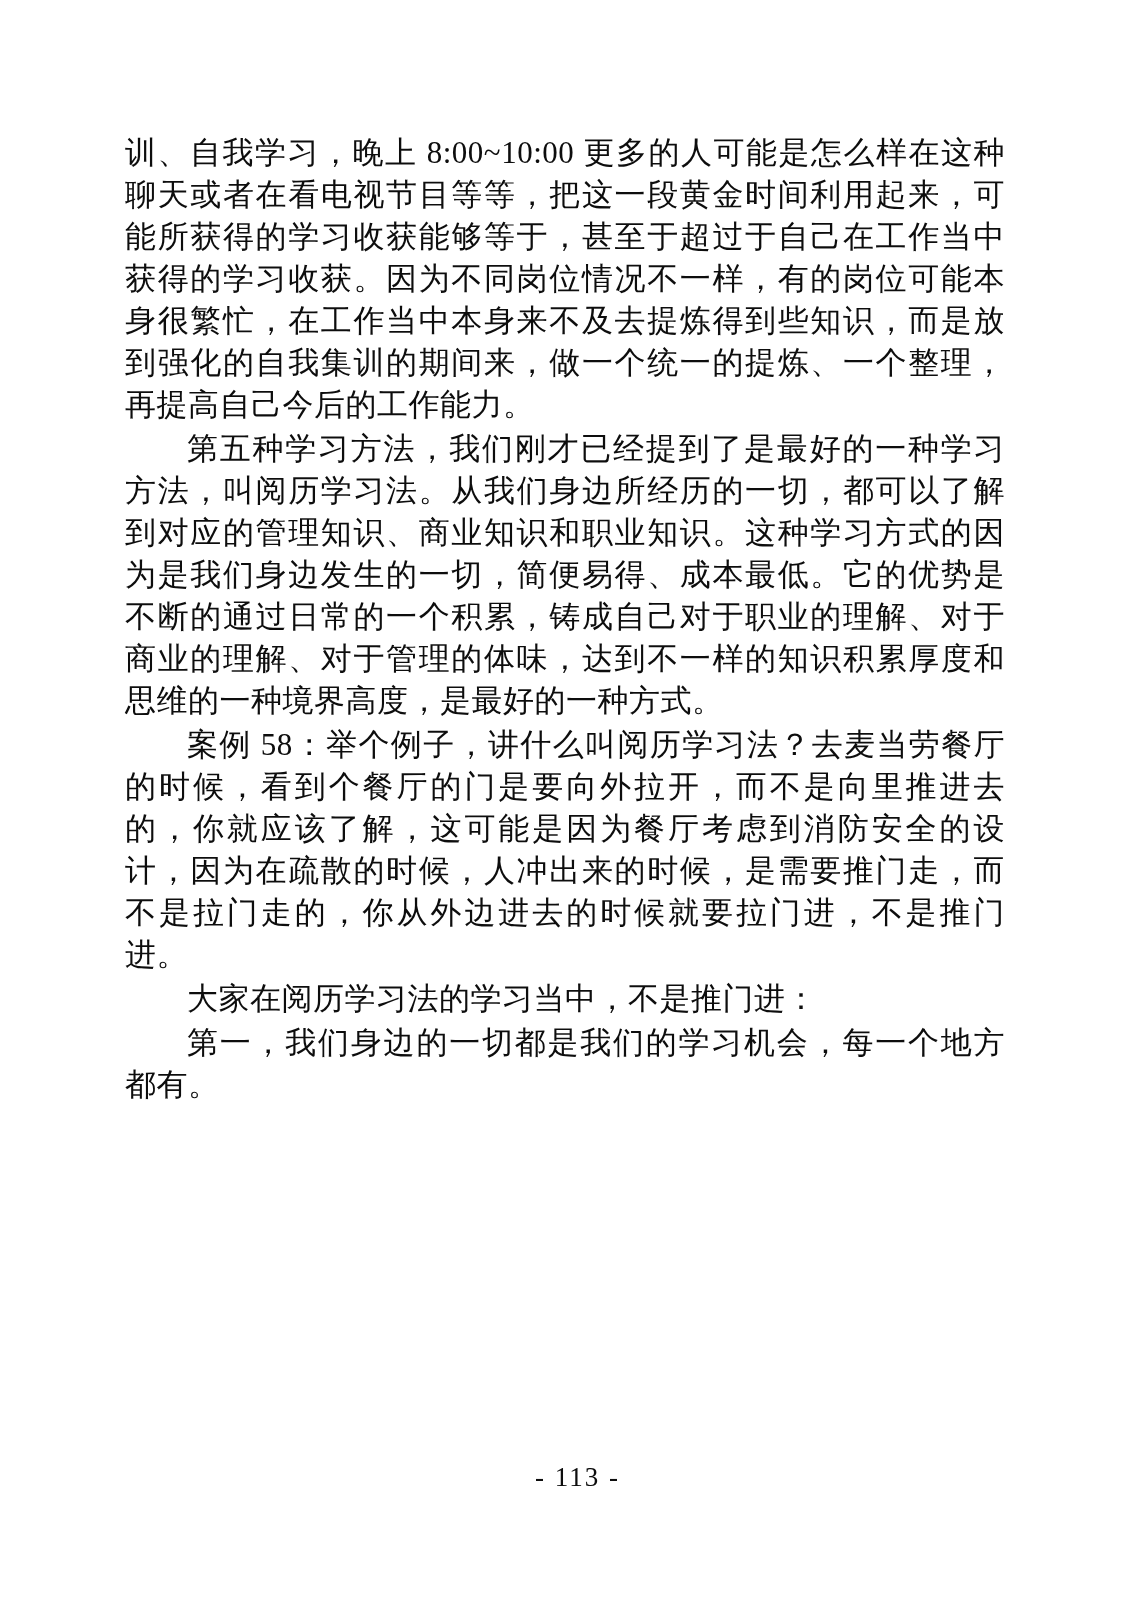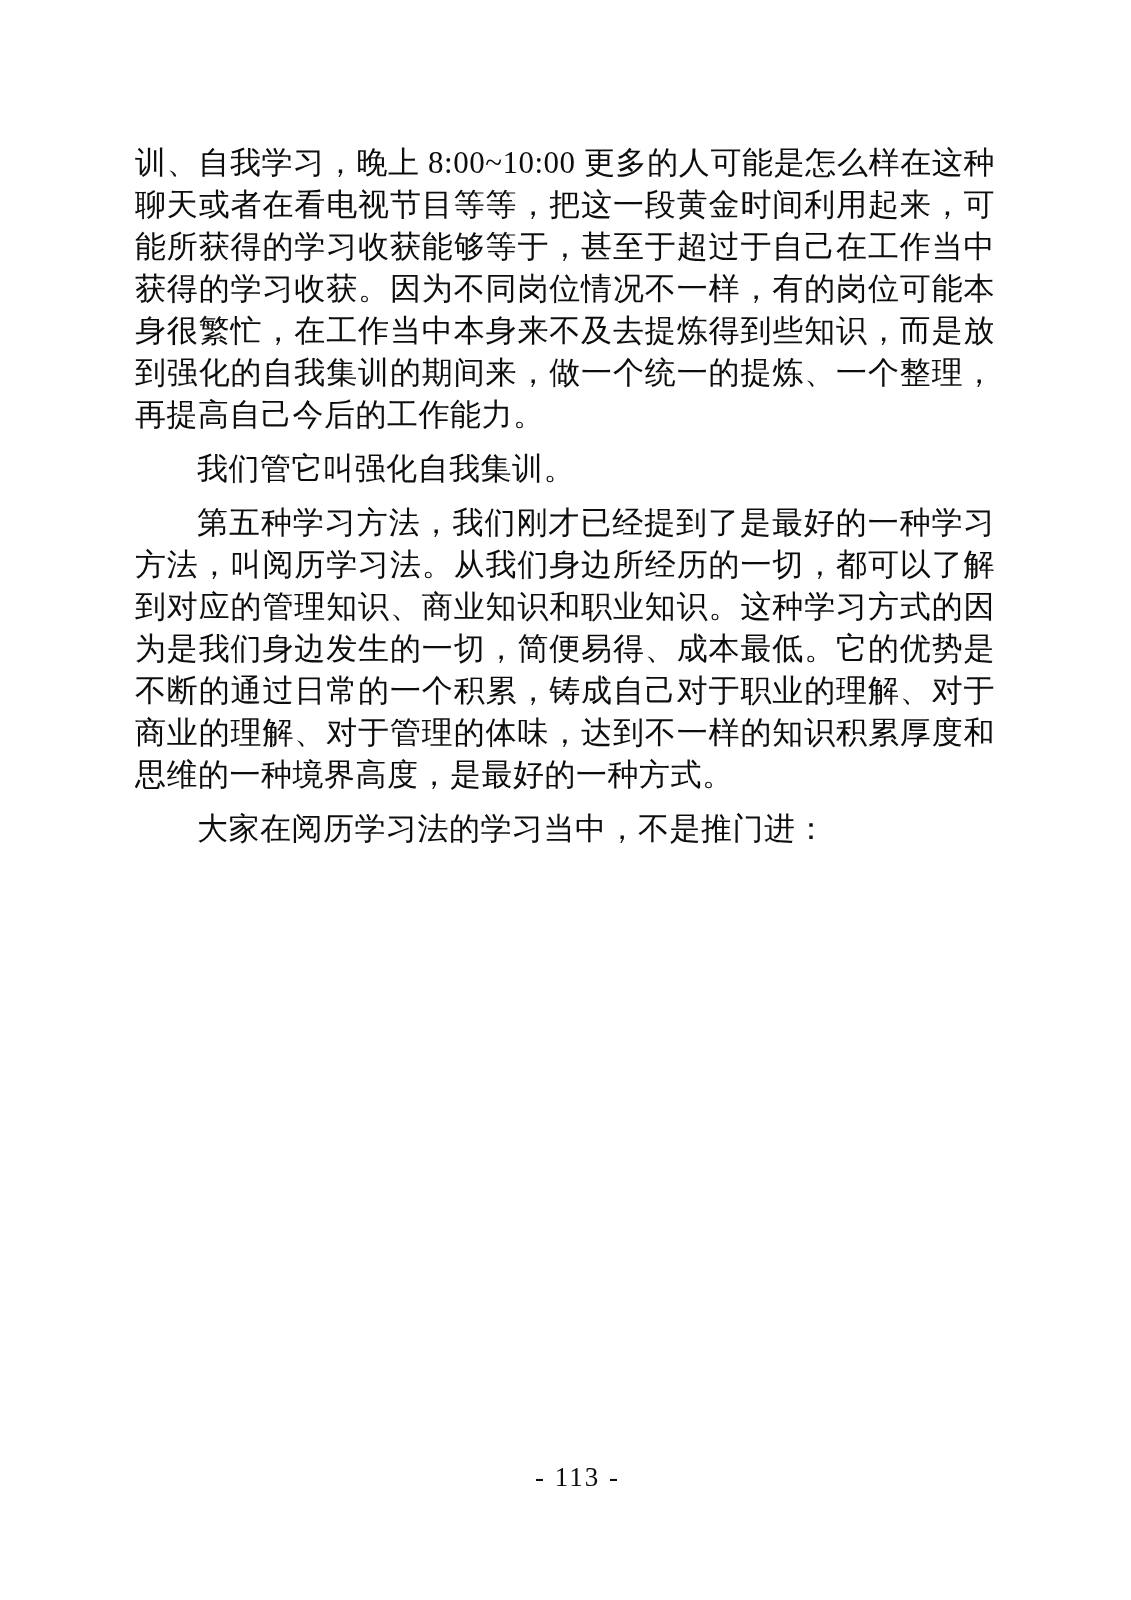--- a/index.html
+++ b/index.html
@@ -20,21 +20,21 @@
     position: absolute;
     left: 123px;
     top: 130px;
     width: 884px;
     font-size: 31px;
     line-height: 42px;
     text-align: justify;
     letter-spacing: 0.5px;
   }
   .para {
-    margin: 12px;
+    margin: 2px;
     padding: 0;
     text-indent: 0;
   }
   .para.indent {
     text-indent: 2em;
   }
   .bold {
     font-weight: normal;
   }
   .page-footer {
@@ -47,18 +47,19 @@
     letter-spacing: 2px;
     color: #0d0d0d;
   }
 </style>
 </head>
 <body>
 
 <div class="page">
   <div class="document-body">
       <p class="para"><span>训、自我学习，晚上 8:00~10:00 更多的人可能是怎么样在这种聊天或者在看电视节目等等，把这一段黄金时间利用起来，可能所获得的学习收获能够等于，甚至于超过于自己在工作当中获得的学习收获。因为不同岗位情况不一样，有的岗位可能本身很繁忙，在工作当中本身来不及去提炼得到些知识，而是放到强化的自我集训的期间来，做一个统一的提炼、一个整理，再提高自己今后的工作能力。</span></p>
-      <p class="para indent"><span>我们管它叫强化自我集训。</span></p>
       <p class="para indent"><span class="bold">第五种学习方法，我们刚才已经提到了是最好的一种学习方法，叫阅历学习法。</span><span>从我们身边所经历的一切，都可以了解到对应的管理知识、商业知识和职业知识。这种学习方式的因为是我们身边发生的一切，简便易得、成本最低。它的优势是不断的通过日常的一个积累，铸成自己对于职业的理解、对于商业的理解、对于管理的体味，达到不一样的知识积累厚度和思维的一种境界高度，是最好的一种方式。</span></p>
+      <p class="para indent"><span class="bold">案例 58：举个例子</span><span>，讲什么叫阅历学习法？去麦当劳餐厅的时候，看到个餐厅的门是要向外拉开，而不是向里推进去的，你就应该了解，这可能是因为餐厅考虑到消防安全的设计，因为在疏散的时候，人冲出来的时候，是需要推门走，而不是拉门走的，你从外边进去的时候就要拉门进，不是推门进。</span></p>
       <p class="para indent"><span>大家在阅历学习法的学习当中，不是推门进：</span></p>
+      <p class="para indent"><span>第一，我们身边的一切都是我们的学习机会，每一个地方都有。</span></p>
     </div>
   <div class="page-footer">- 113 -</div>
 </div>
 
 </body></html>

